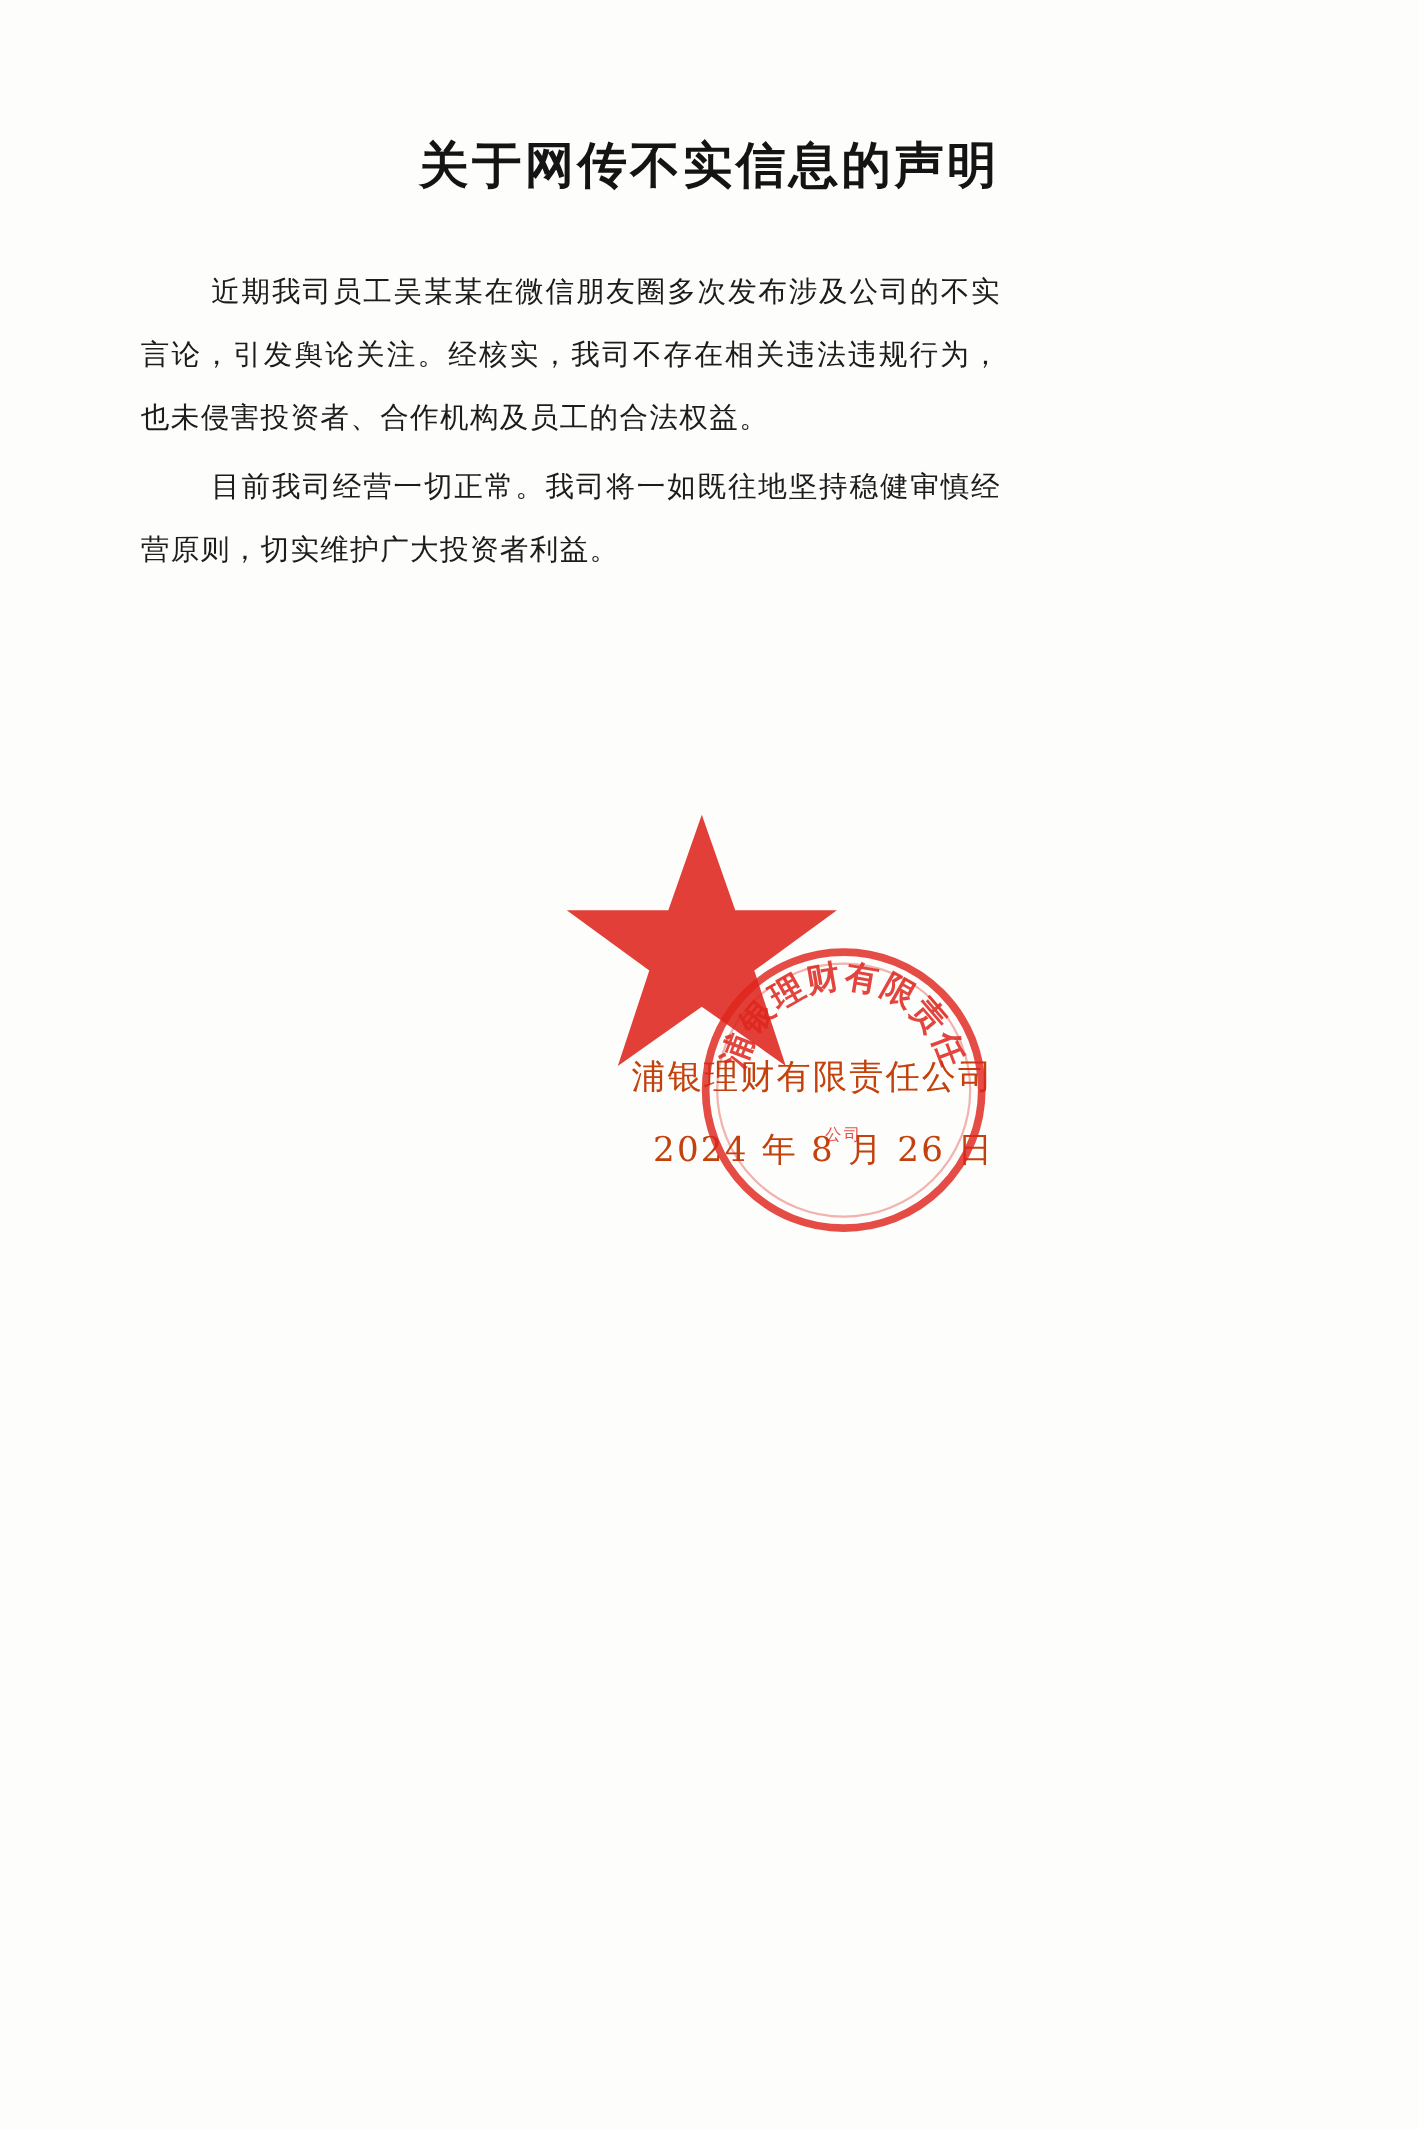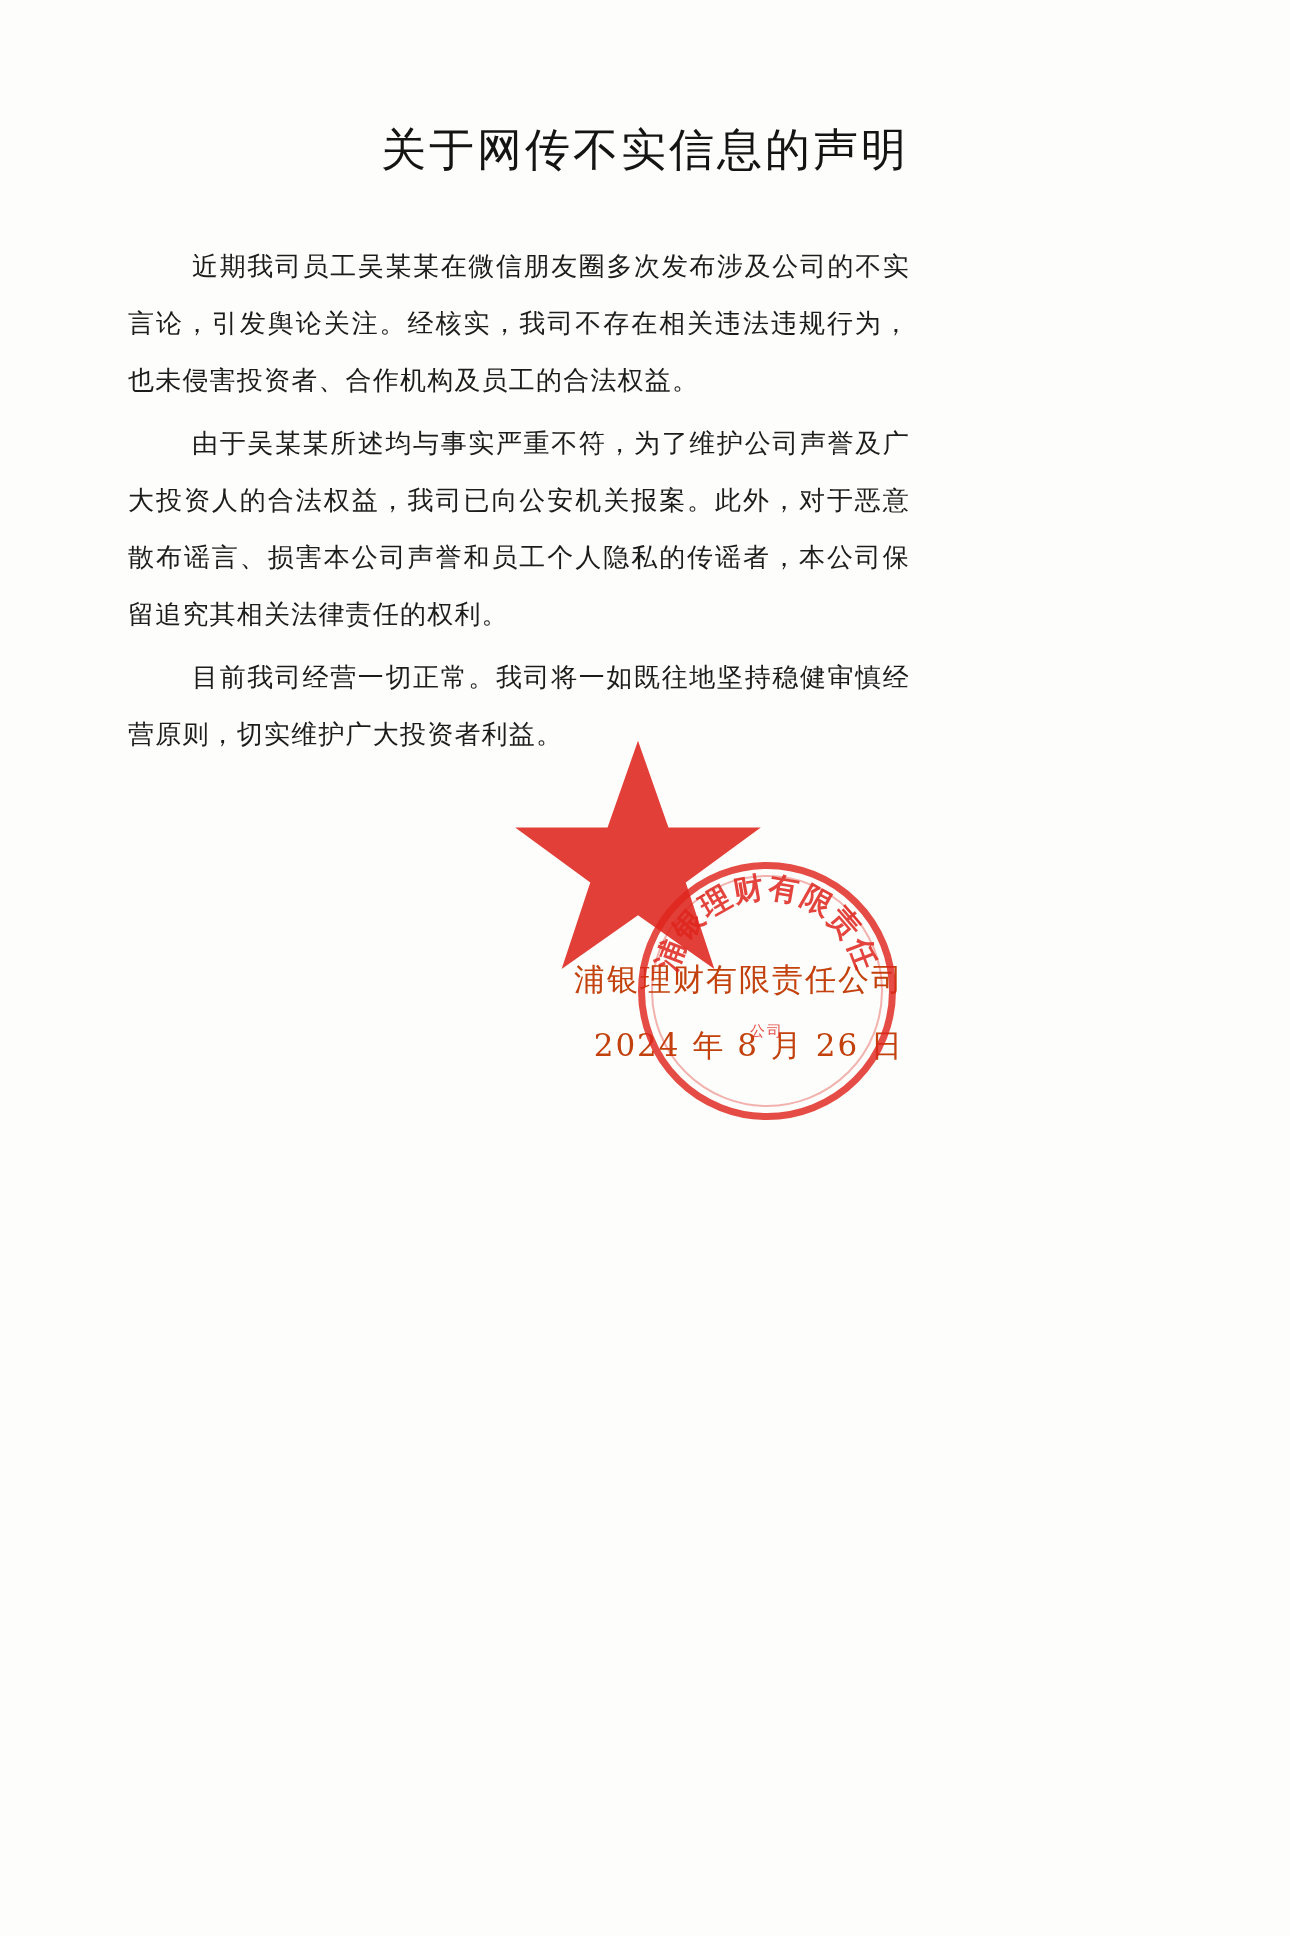--- a/index.html
+++ b/index.html
@@ -20,21 +20,21 @@
     inset: 0;
     background: #fdfdfb;
   }
   .doc-title {
     position: absolute;
     top: 120px;
     left: 0;
     width: 100%;
     text-align: center;
     font-size: 45px;
-    font-weight: normal;
+    font-weight: bold;
     letter-spacing: 3px;
     color: #141414;
     font-family: "DejaVu Serif", "Liberation Serif", serif;
   }
   .body-block {
     position: absolute;
     top: 238px;
     left: 128px;
     width: 782px;
   }
@@ -121,21 +121,20 @@
 </style>
 </head>
 <body>
 
 <div class="page">
 
   <div class="doc-title">关于网传不实信息的声明</div>
 
   <div class="body-block">
     <p class="para">近期我司员工吴某某在微信朋友圈多次发布涉及公司的不实言论，引发舆论关注。经核实，我司不存在相关违法违规行为，也未侵害投资者、合作机构及员工的合法权益。</p>
-    <p class="para">由于吴某某所述均与事实严重不符，为了维护公司声誉及广大投资人的合法权益，我司已向公安机关报案。此外，对于恶意散布谣言、损害本公司声誉和员工个人隐私的传谣者，本公司保留追究其相关法律责任的权利。</p>
     <p class="para">目前我司经营一切正常。我司将一如既往地坚持稳健审慎经营原则，切实维护广大投资者利益。</p>
   </div>
 
   <div class="signature-block">
     <div class="sig-line">浦银理财有限责任公司</div>
     <div class="sig-line">2024 年 8 月 26 日</div>
   </div>
 
   <div class="seal">
     <div class="seal-ring"></div>

